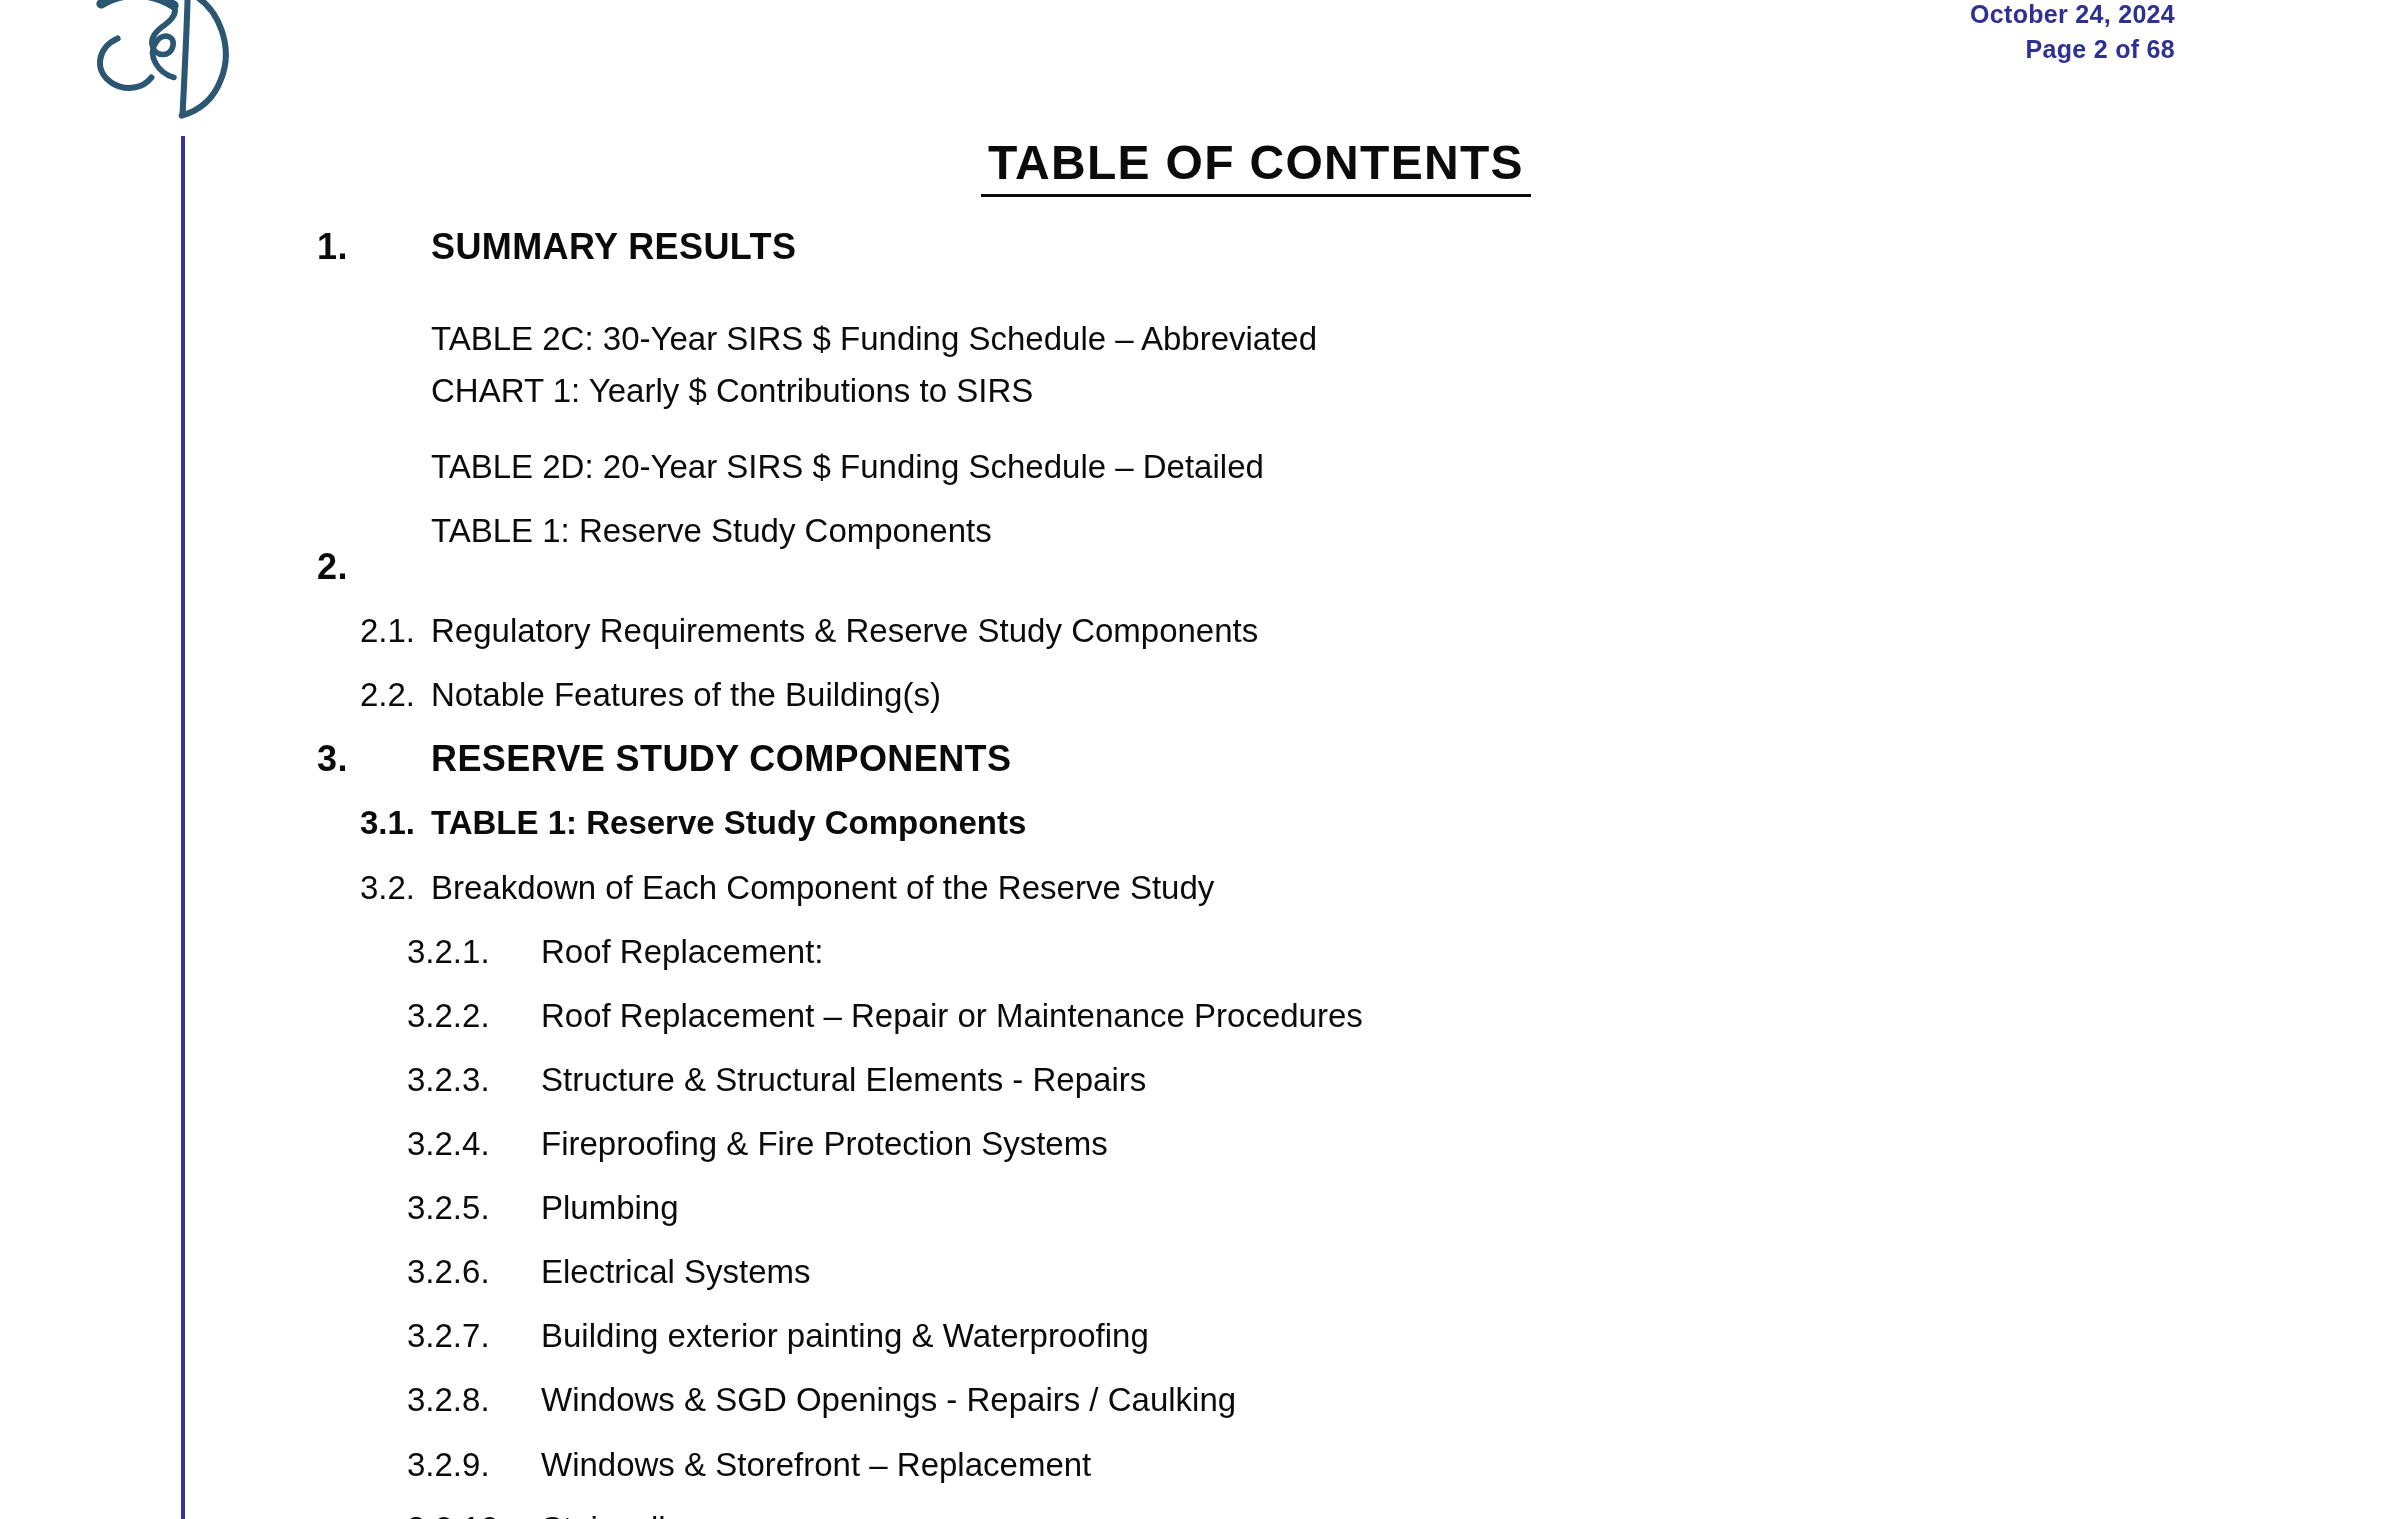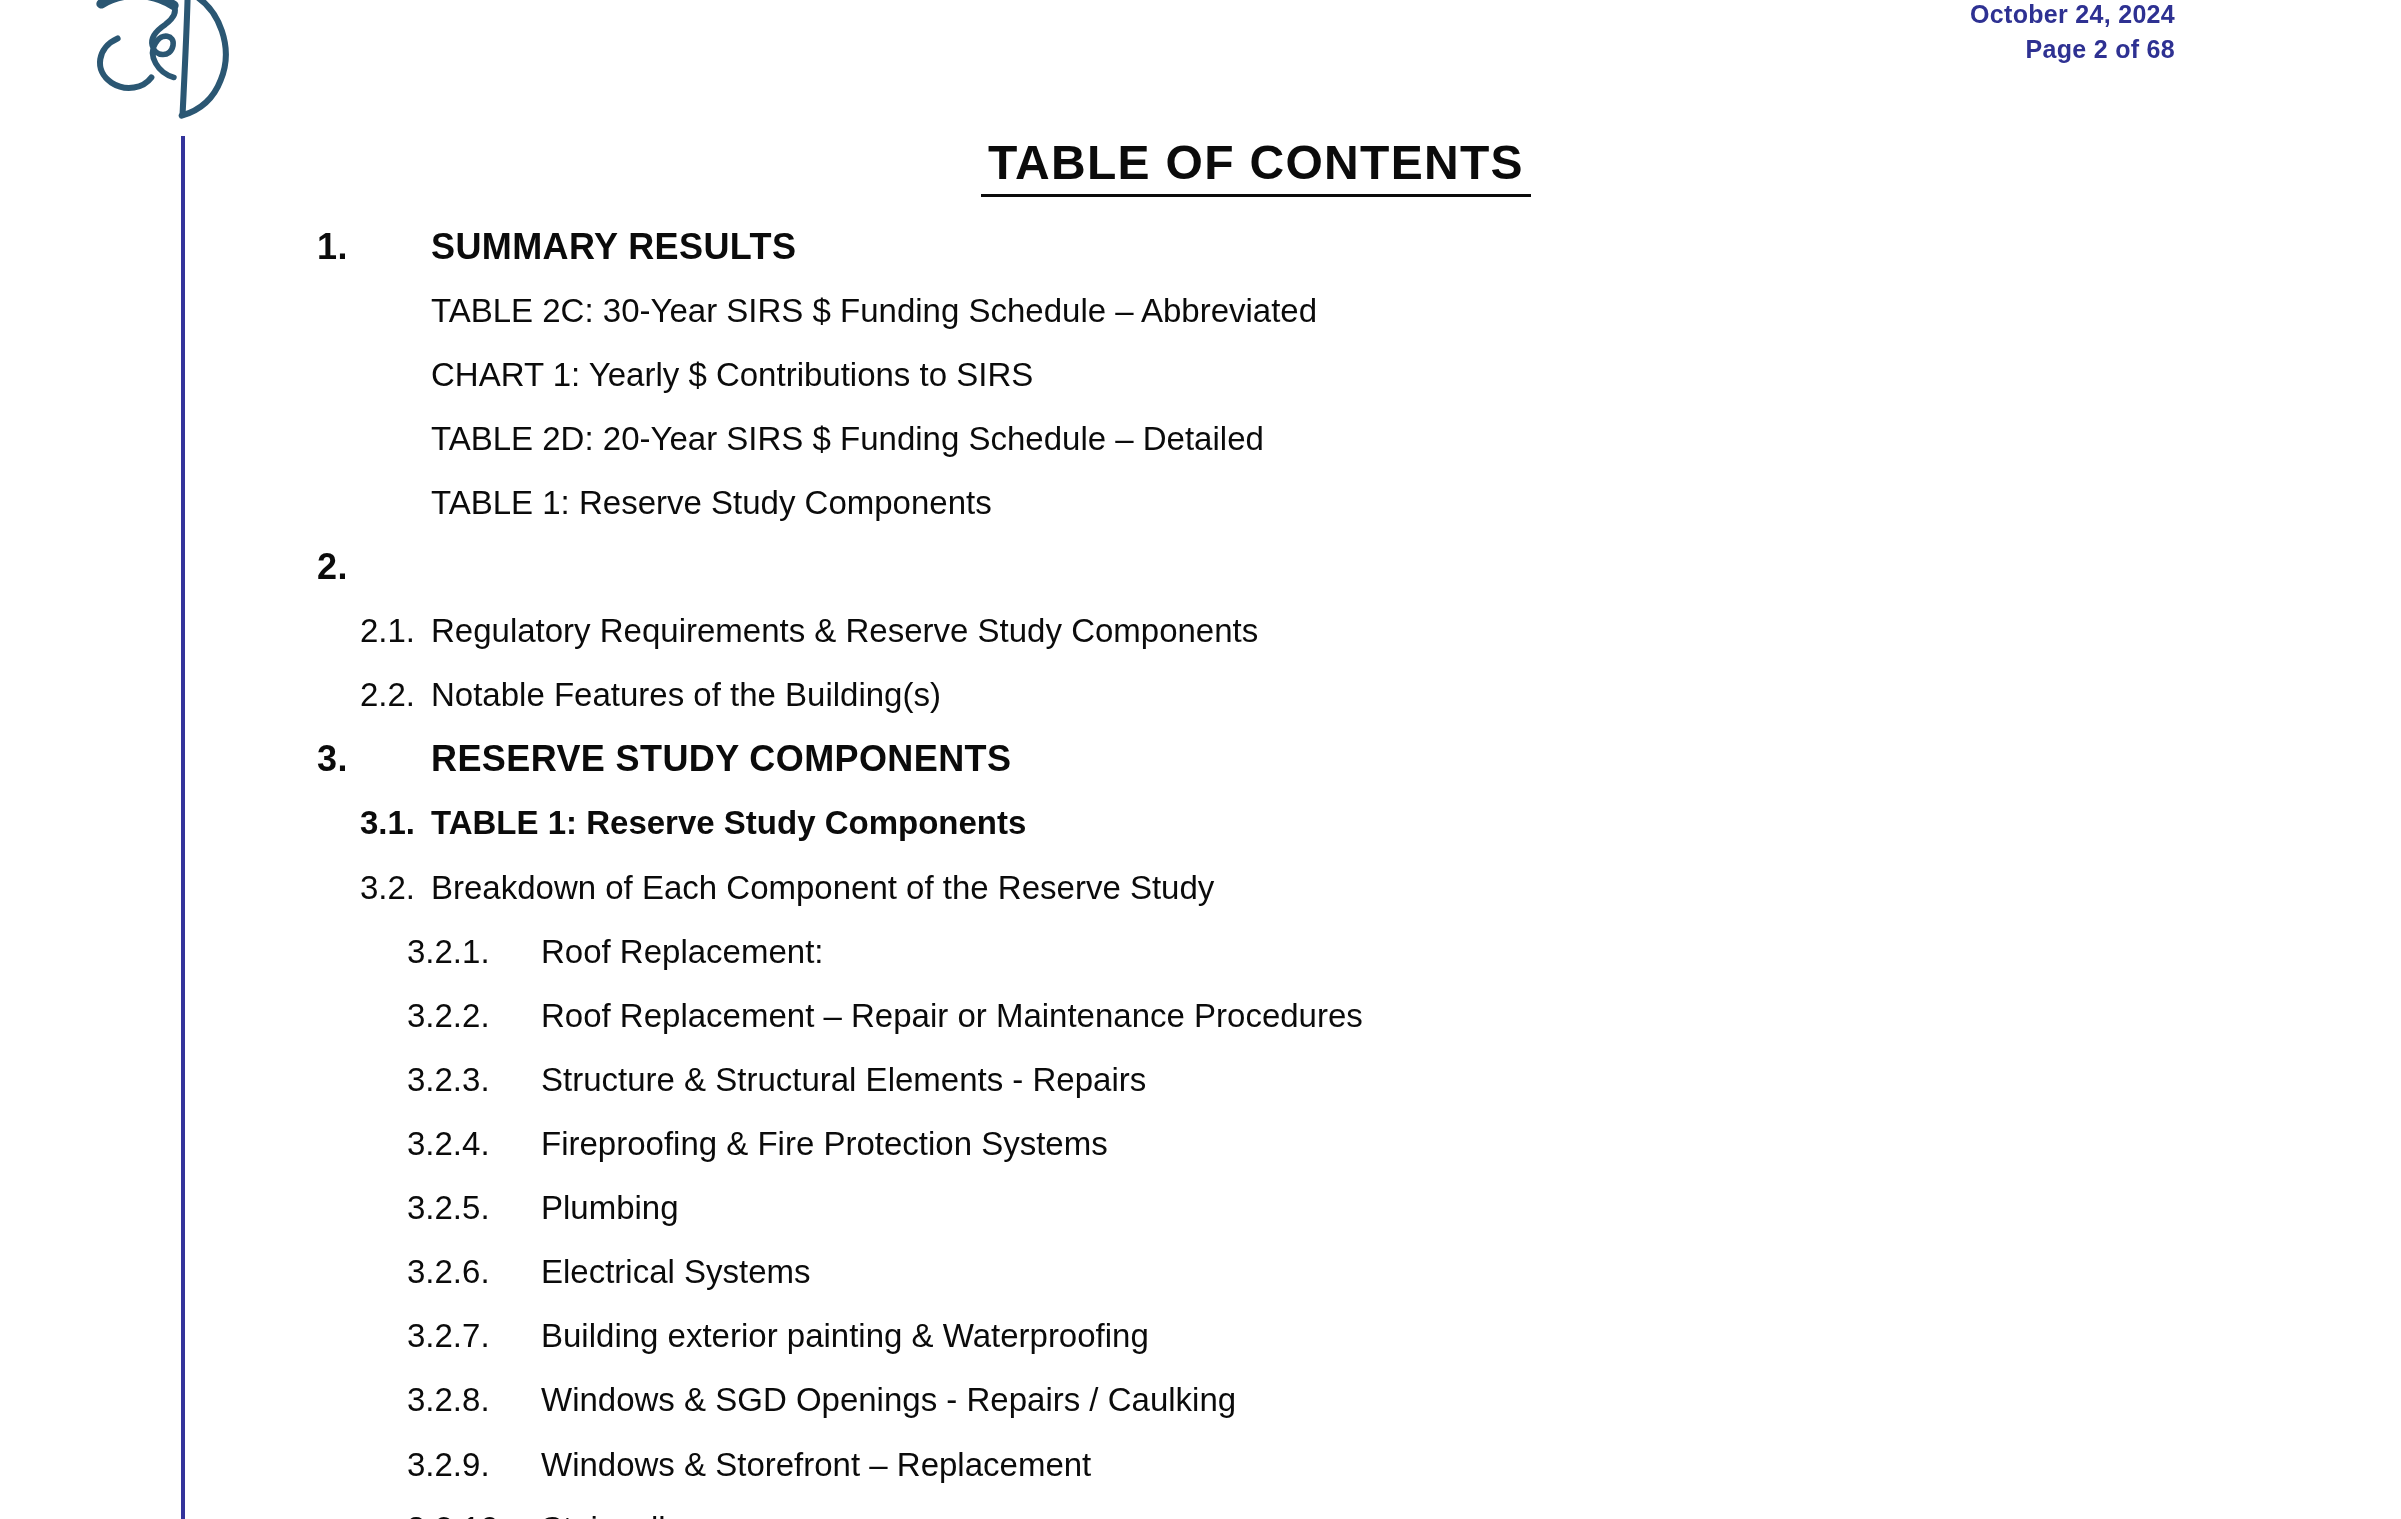--- a/index.html
+++ b/index.html
@@ -67,21 +67,21 @@
     width:2401px;
     height:45px;
     line-height:45px;
     font-size:33px;
     white-space:nowrap;
   }
   .row .num,.row .lbl{position:absolute;top:0;}
   .row.h1{font-size:36px;font-weight:bold;letter-spacing:0.4px;}
   .row.h1 .num{left:317px;}
   .row.h1 .lbl{left:431px;}
-  .row.plain .lbl{left:431px;}
+  .row.plain .lbl{left:431px;margin-top:28px;}
   .row.l1 .num{left:360px;}
   .row.l1 .lbl{left:431px;}
   .row.l2 .num{left:407px;}
   .row.l2 .lbl{left:541px;}
 </style>
 </head>
 <body>
 
 <div class="page">
 
@@ -103,21 +103,21 @@
   <div class="title">TABLE OF CONTENTS</div>
 
   <div id="toc">
       <div class="row h1" style="top: 224px;">
         <span class="num">1.</span>
         <span class="lbl">SUMMARY RESULTS</span>
       </div>
       <div class="row plain" style="top: 288px;">
         <span class="lbl">TABLE 2C: 30-Year SIRS $ Funding Schedule – Abbreviated</span>
       </div>
-      <div class="row plain" style="top: 352px;">
+      <div class="row plain" style="top: 340px;">
         <span class="lbl">CHART 1: Yearly $ Contributions to SIRS</span>
       </div>
       <div class="row plain" style="top: 416px;">
         <span class="lbl">TABLE 2D: 20-Year SIRS $ Funding Schedule – Detailed</span>
       </div>
       <div class="row plain" style="top: 480px;">
         <span class="lbl">TABLE 1: Reserve Study Components</span>
       </div>
       <div class="row h1" style="top: 544px;">
         <span class="num">2.</span>

